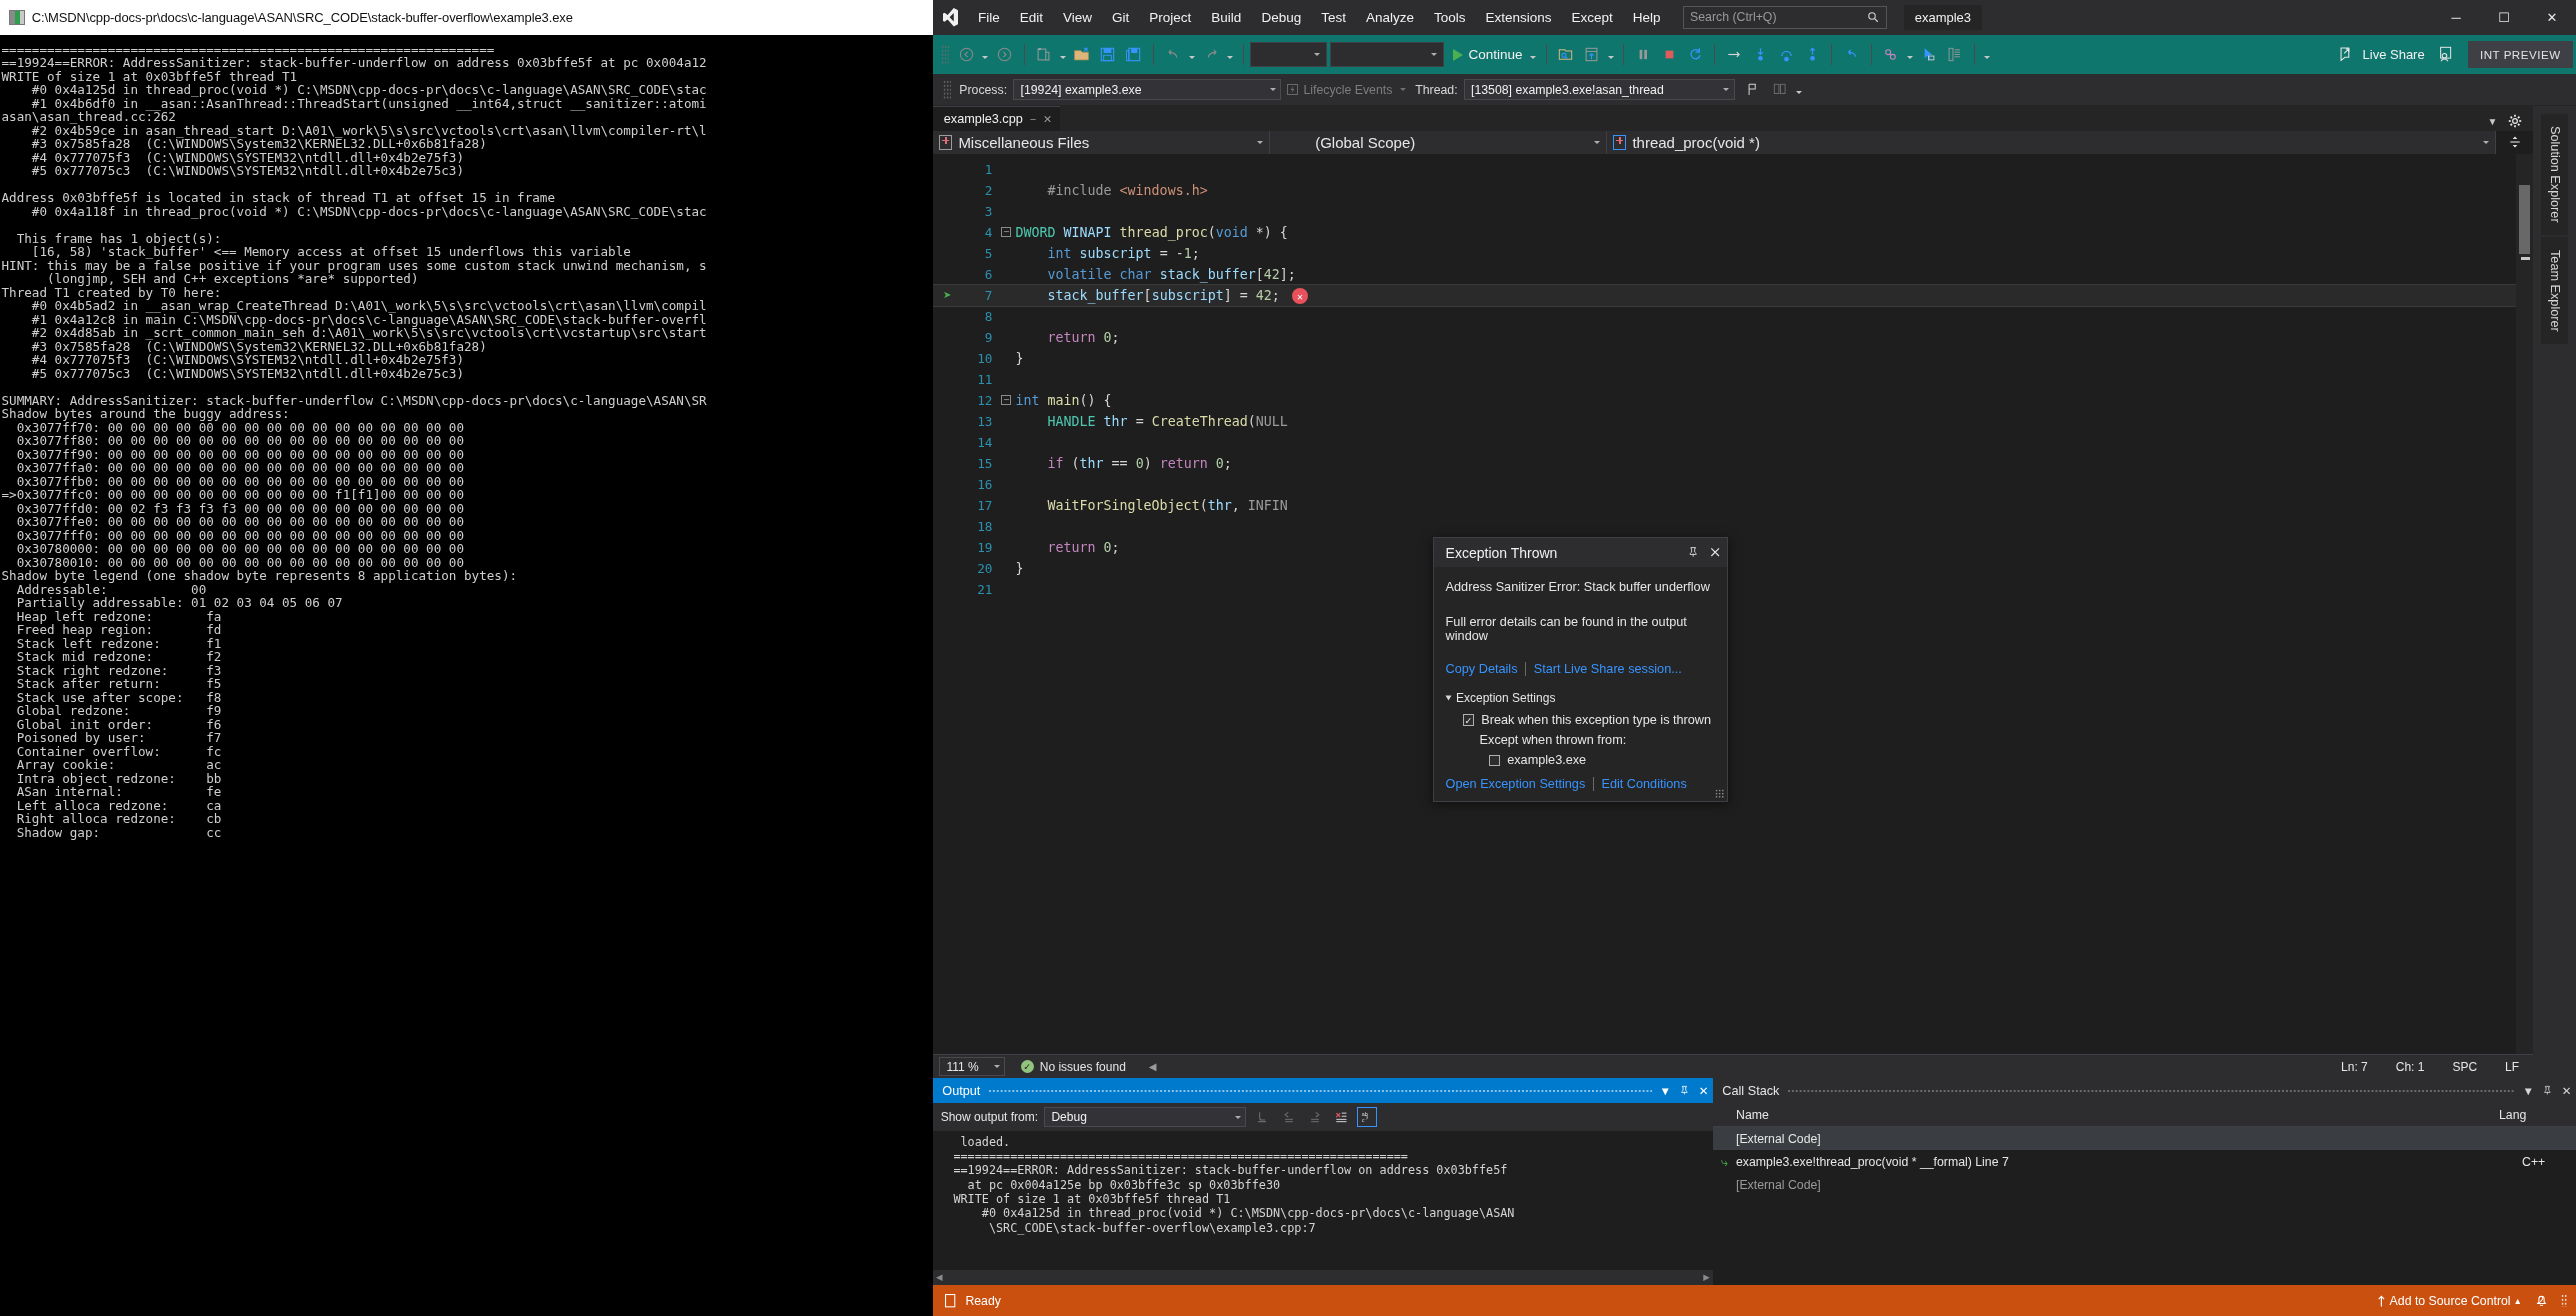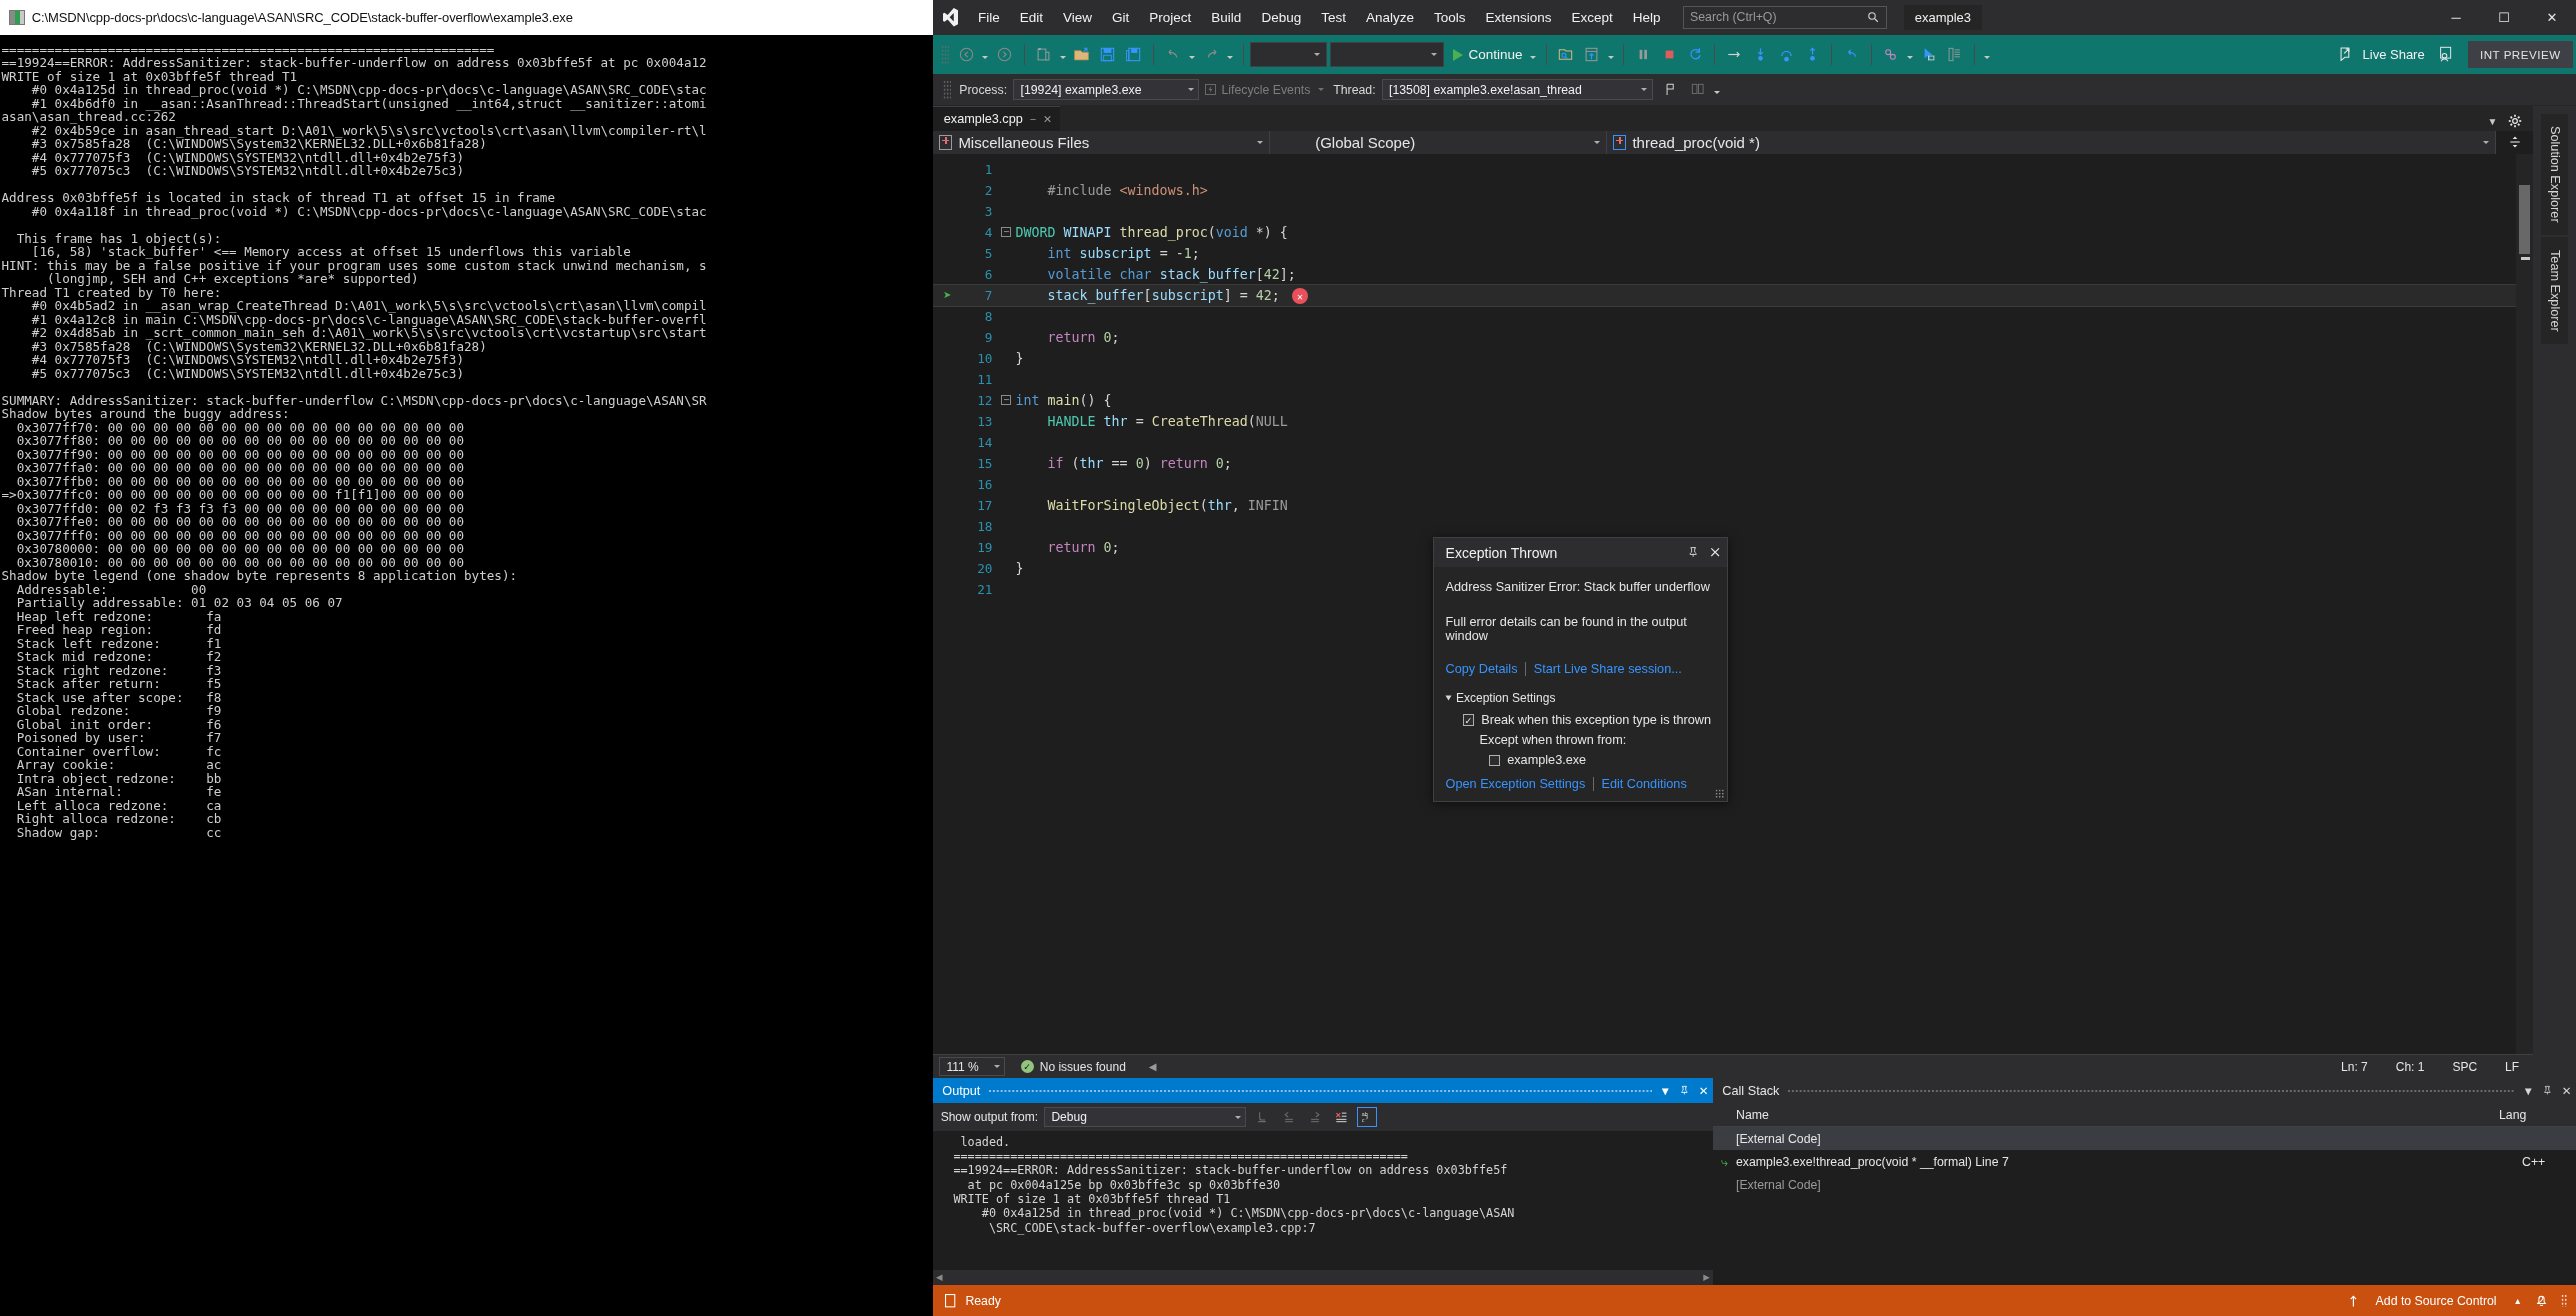--- a/index.html
+++ b/index.html
@@ -453,21 +453,21 @@
               <path d="M6.5 21 a5 5 0 0 1 9 0" fill="none" stroke="#e6e6e6" stroke-width="1.3"></path>
             </svg>
         </div>
         <div class="int-preview">INT PREVIEW</div>
       </div>
     </div>
 
     <div class="vs-debugbar">
       <div class="tb-grip"></div>
       <span class="dbg-lbl">Process:</span>
-      <div class="dbg-combo" style="width:186px">
+      <div class="dbg-combo" style="width:268px">
         <span class="v">[19924] example3.exe</span>
         <span class="ca"></span>
       </div>
       <div class="dbg-dim">
         <svg width="13" height="13" viewBox="0 0 17 17">
           <rect x="2" y="2" width="13" height="13" fill="none" stroke="#6f6f6f" stroke-width="1.2"></rect>
           <path d="M9.5 4 L6 9 h2.5 L7.5 13 L11 8 H8.5 z" fill="#6f6f6f"></path>
         </svg>
         <span>Lifecycle Events</span>
         <span class="ca" style="border-left:3.1px solid transparent;border-right:3.1px solid transparent;border-top:3.1px solid #6f6f6f;margin-left:3.1px"></span>
@@ -743,21 +743,21 @@
         </div>
       </div>
     </div>
 
     <div class="vs-status">
       <svg width="12.3" height="15.4" viewBox="0 0 16 20">
         <rect x="2" y="2" width="12" height="16" fill="none" stroke="#fff" stroke-width="1.4"></rect>
       </svg>
       <span class="rd">Ready</span>
       <span class="right">
-        <span style="display:flex;align-items:center;gap:17px">
+        <span style="display:flex;align-items:center;gap:3px">
           <svg width="10.8" height="14" viewBox="0 0 14 18">
             <line x1="7" y1="16" x2="7" y2="3" stroke="#fff" stroke-width="1.5"></line>
             <path d="M3.5 6.5 L7 3 L10.5 6.5" fill="none" stroke="#fff" stroke-width="1.5"></path>
           </svg>
           <span>Add to Source Control</span>
           <span style="font-size:8.5px">▲</span>
         </span>
         <span style="position:relative;display:flex;align-items:center">
           <svg width="17" height="17" viewBox="0 0 22 22">
             <path d="M6 15 h10 l-1.6 -2.2 V9 a3.4 3.4 0 0 0 -6.8 0 v3.8 z" fill="none" stroke="#fff" stroke-width="1.3"></path>

